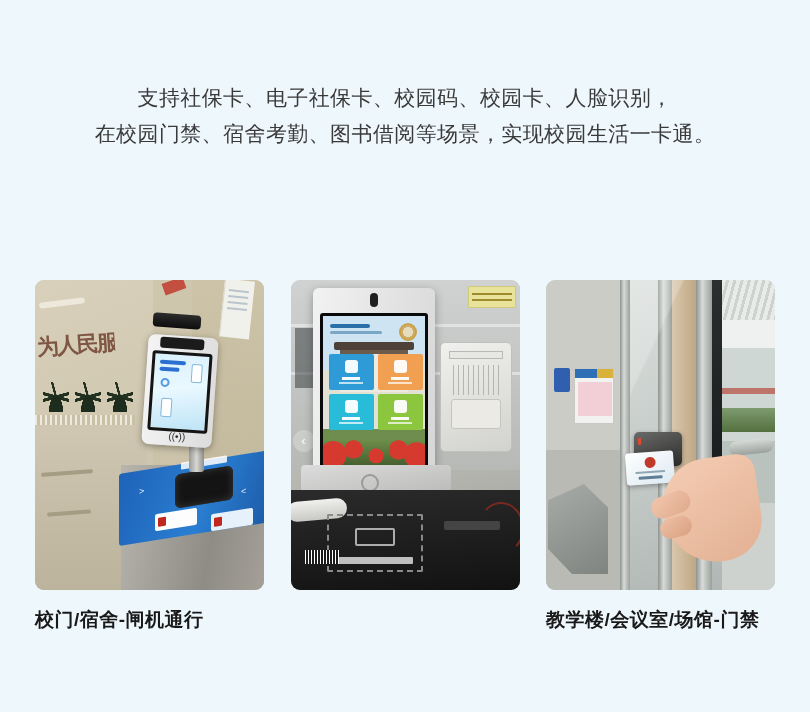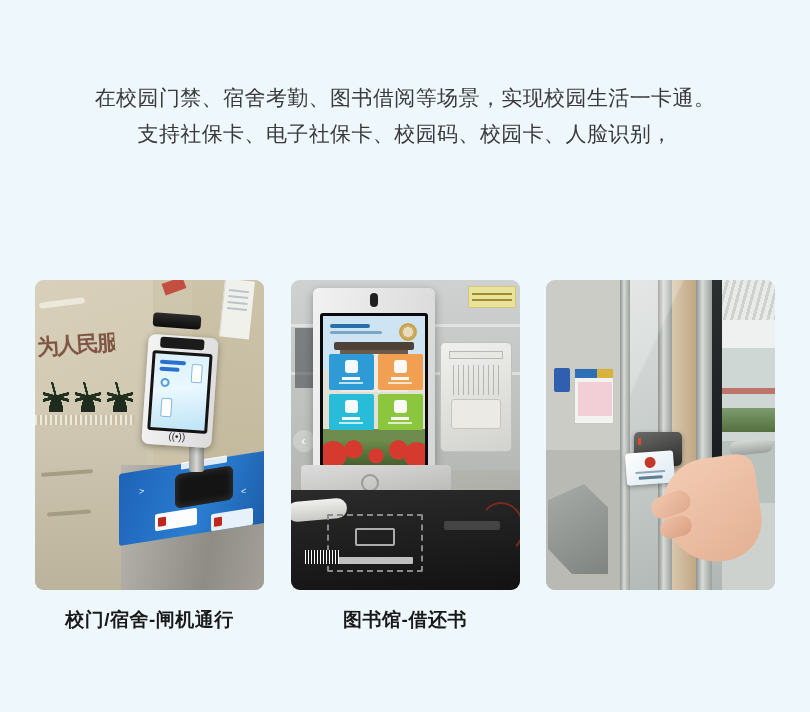--- a/index.html
+++ b/index.html
@@ -60,21 +60,21 @@
     width: 229px;
     height: 310px;
     border-radius: 9px;
     overflow: hidden;
     position: relative;
     background: #cfcabc;
   }
 
   .caption {
     margin-top: 17px;
-    text-align: center;
+    text-align: left;
     font-size: 19px;
     font-weight: bold;
     color: #191919;
     letter-spacing: 0.5px;
   }
 
   
   .p1 { background: linear-gradient(175deg,#cfc6ae 0%, #cdc4ab 45%, #c6bca2 100%); }
   .p1 .wall-left {
     position: absolute; left: 0; top: 0; width: 118px; height: 205px;
@@ -481,22 +481,22 @@
   }
 </style>
 </head>
 <body>
 
 <div class="page">
 
   <div class="header">
 
     <div class="subtitle">
+      <span class="subtitle-line">支持社保卡、电子社保卡、校园码、校园卡、人脸识别，</span>
       <span class="subtitle-line">在校园门禁、宿舍考勤、图书借阅等场景，实现校园生活一卡通。</span>
-      <span class="subtitle-line">支持社保卡、电子社保卡、校园码、校园卡、人脸识别，</span>
     </div>
   </div>
 
   <div class="cards">
 
     <div class="card">
       <div class="photo p1">
         <div class="wall-left"></div>
         <div class="wall-right"></div>
         <div class="ceil"></div>
@@ -596,21 +596,20 @@
         <div class="deck"></div>
         <div class="roll"></div>
         <div class="bookzone">
           <div class="bk"></div>
           <div class="txt"></div>
         </div>
         <div class="barcode"></div>
         <div class="slot"></div>
         <div class="cable"></div>
       </div>
-      <div class="caption">图书馆-借还书</div>
     </div>
 
     <div class="card">
       <div class="photo p3">
         <div class="indoor"></div>
         <div class="sign-blue"></div>
         <div class="notice">
           <div class="bar"></div>
           <div class="pink"></div>
         </div>
@@ -633,16 +632,17 @@
           <span class="lens"></span>
         </div>
         <div class="card">
           <span class="emblem"></span>
           <span class="l1"></span>
           <span class="l2"></span>
         </div>
         <div class="hand"></div>
         <div class="glassglare"></div>
       </div>
+      <div class="caption">教学楼/会议室/场馆-门禁</div>
     </div>
 
   </div>
 </div>
 
 </body></html>

